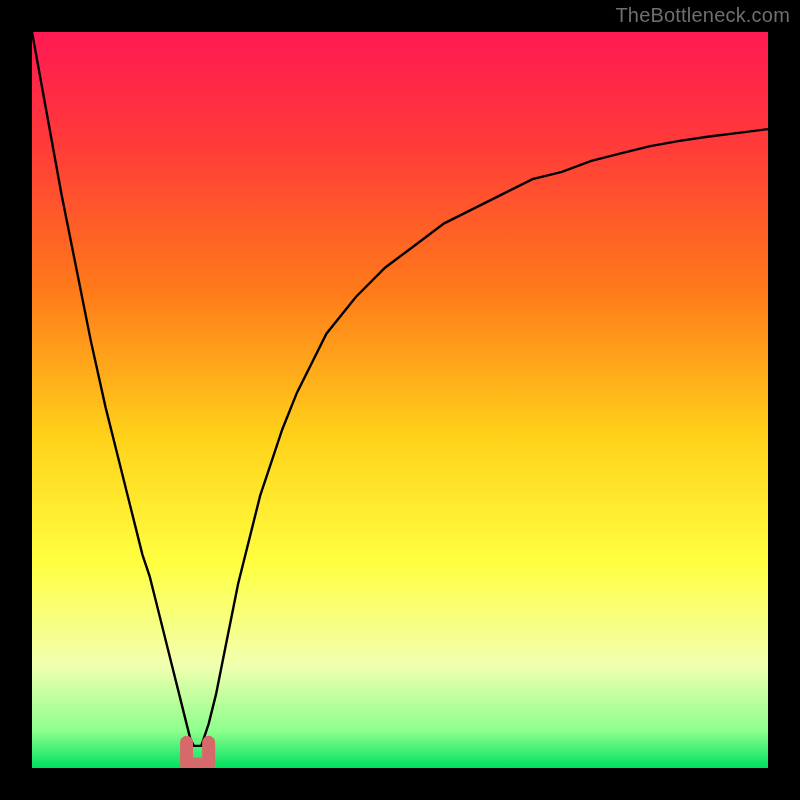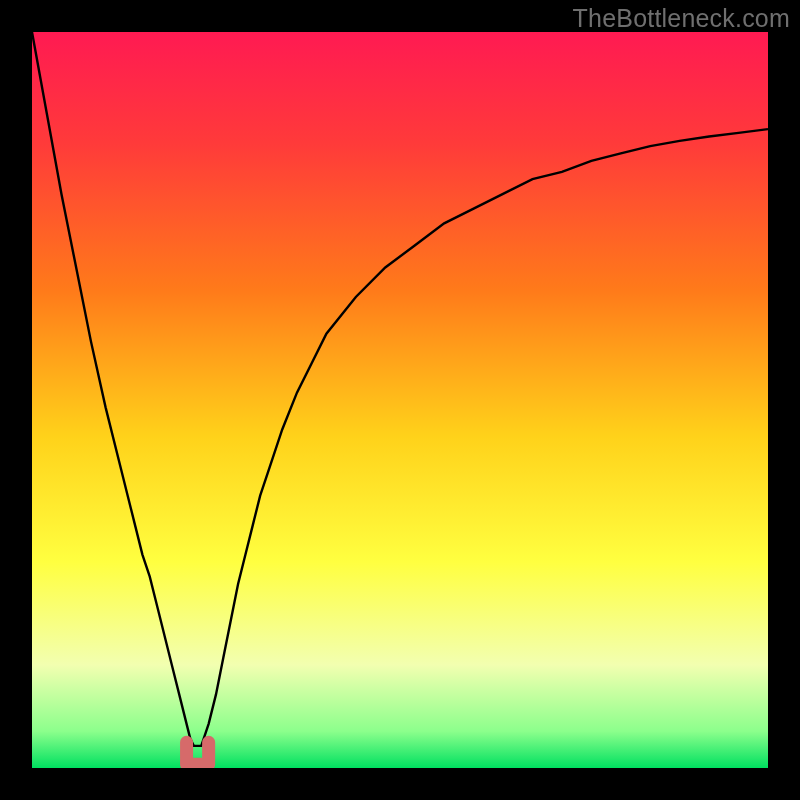--- a/index.html
+++ b/index.html
@@ -17,21 +17,21 @@
     left: 0;
     width: 800px;
     height: 800px;
     background: #000;
   }
   .watermark {
     position: absolute;
     top: 4px;
     right: 10px;
     color: #6f6f6f;
-    font-size: 25px;
+    font-size: 20px;
     font-weight: 500;
     letter-spacing: 0.2px;
     z-index: 10;
   }
   .plot-area {
     position: absolute;
     left: 32px;
     top: 32px;
     width: 736px;
     height: 736px;

